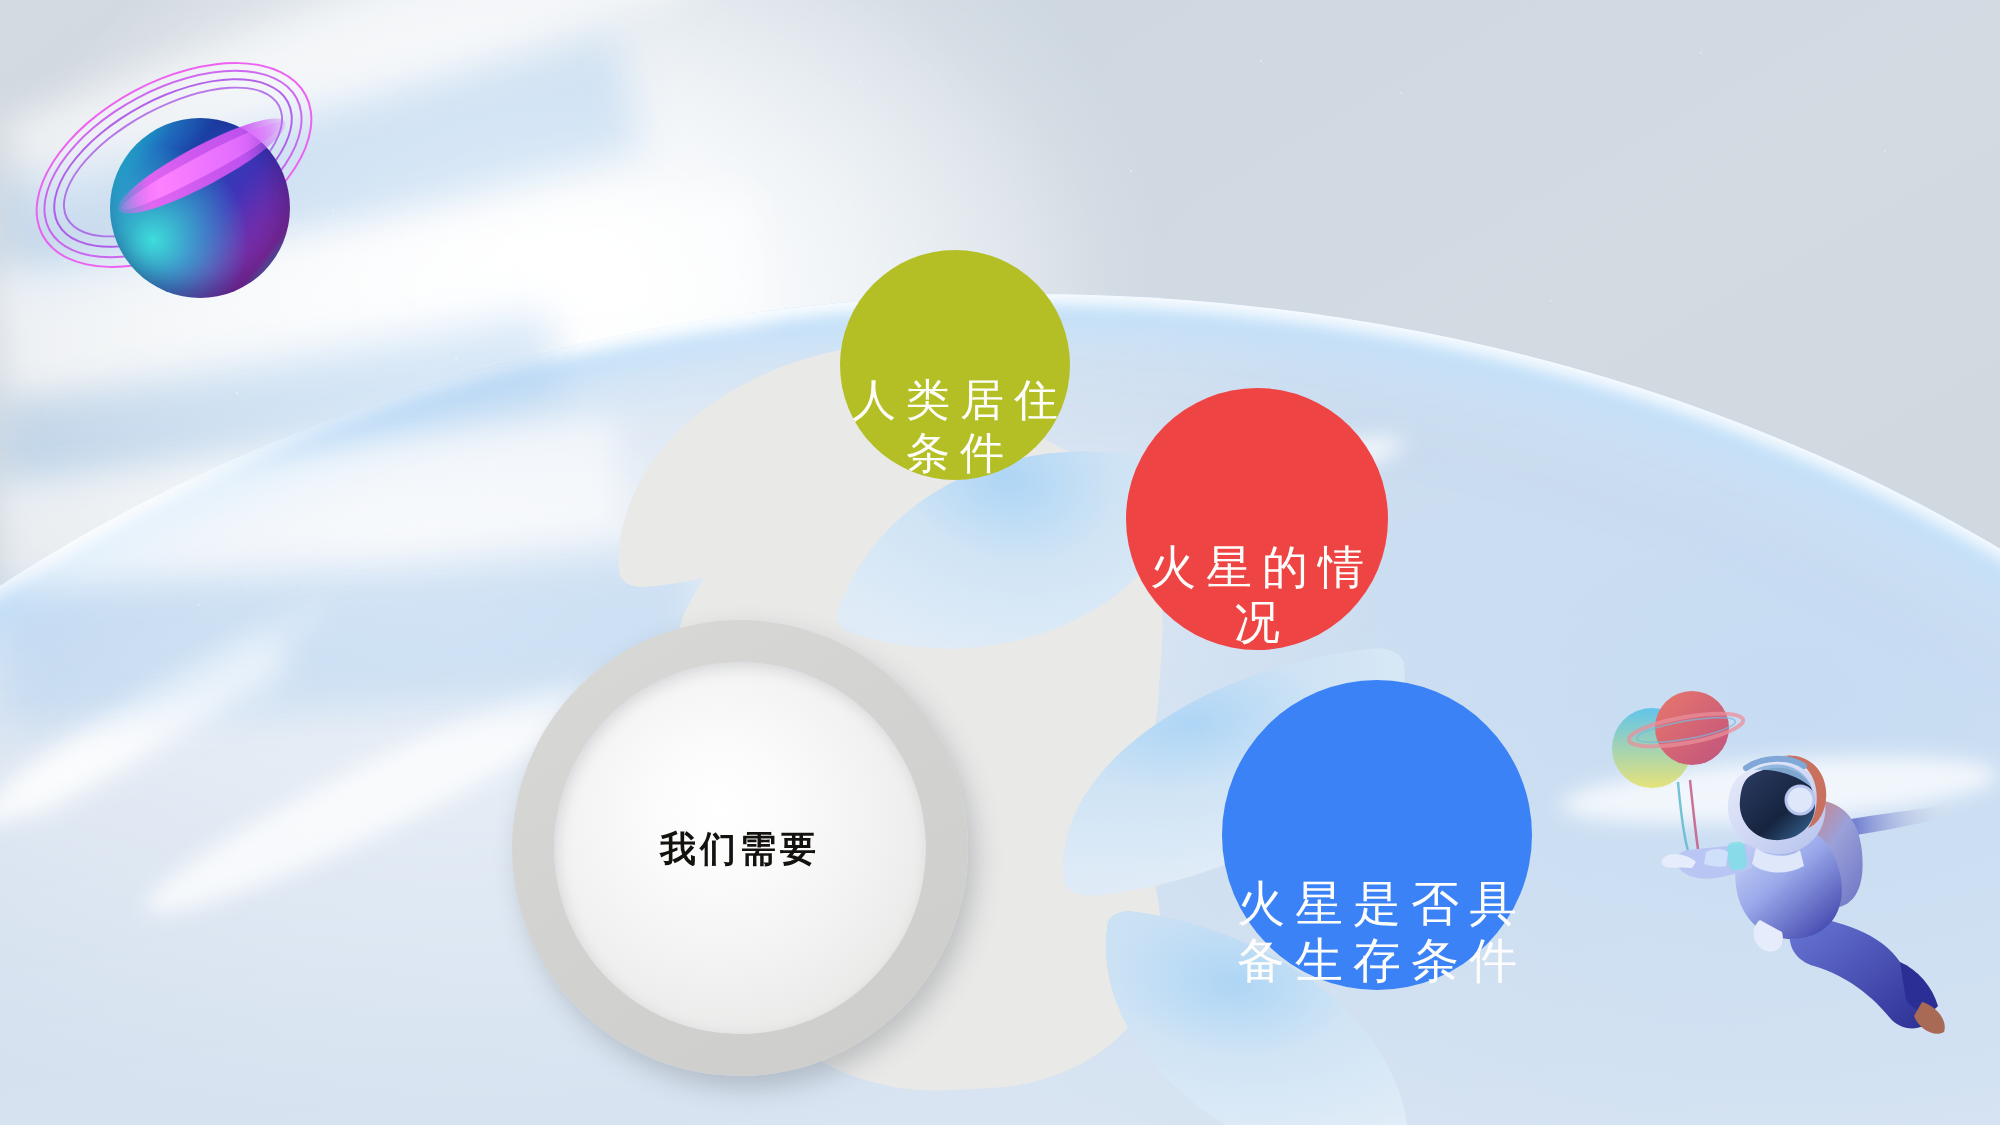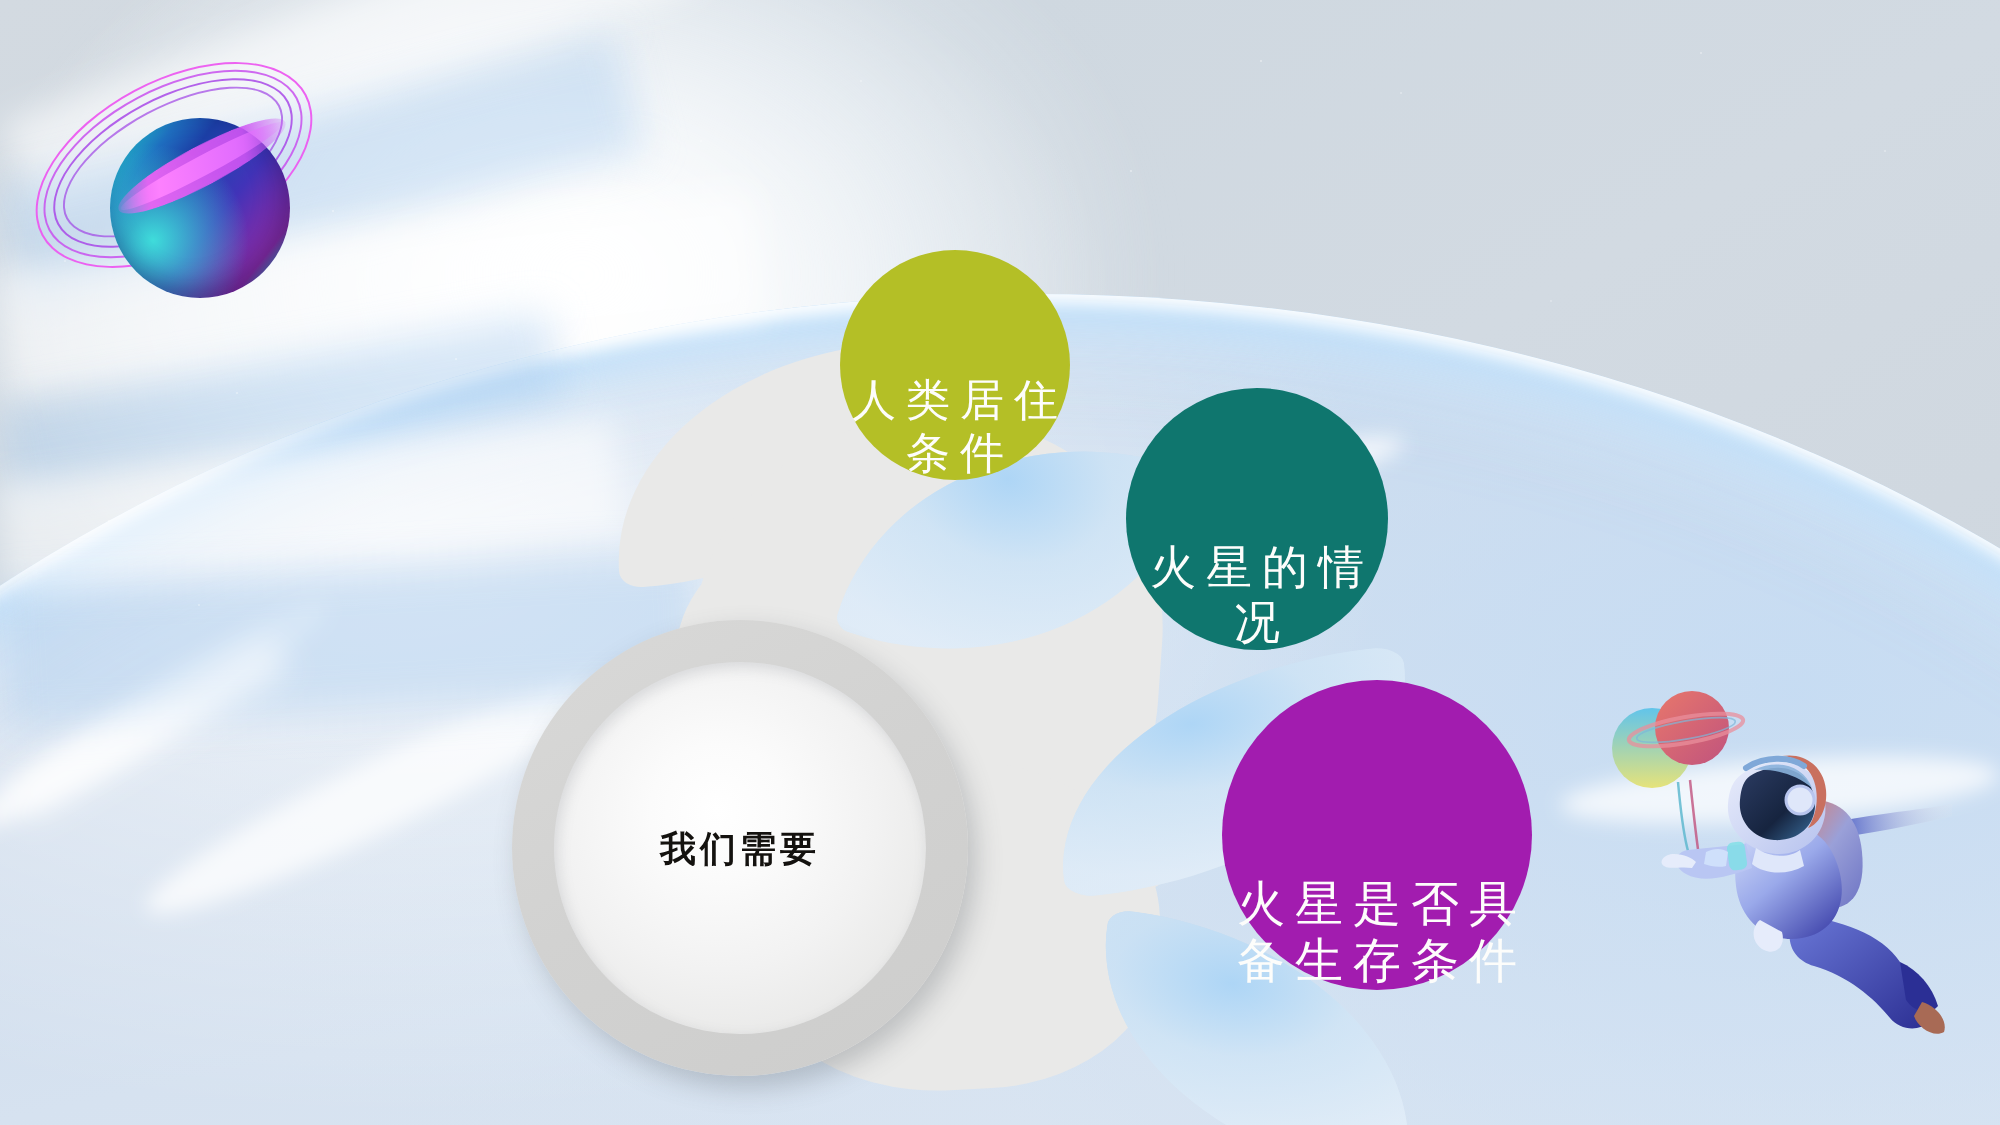--- a/index.html
+++ b/index.html
@@ -324,24 +324,24 @@
     <div class="hub-inner">
       <div class="hub-label">
         <span>我们需要</span>
       </div>
     </div>
   </div>
 
   <div class="bubble bubble-green" style="background: rgb(180, 191, 38);">
     <span class="txt">人类居住条件</span>
   </div>
-  <div class="bubble bubble-pink" style="background: #0f766e;">
+  <div class="bubble bubble-pink" style="background: #ef4444;">
     <span class="txt">火星的情况</span>
   </div>
-  <div class="bubble bubble-orange" style="background: #a21caf;">
+  <div class="bubble bubble-orange" style="background: #3b82f6;">
     <span class="txt">火星是否具备生存条件</span>
   </div>
 
   <div class="astro">
     <svg viewBox="0 0 360 370" width="360" height="370">
       <defs>
         <linearGradient id="balP" x1="0" y1="0" x2="1" y2="1">
           <stop offset="0" stop-color="#e8776b"></stop>
             <stop offset="1" stop-color="#c0537e"></stop>
         </linearGradient>

